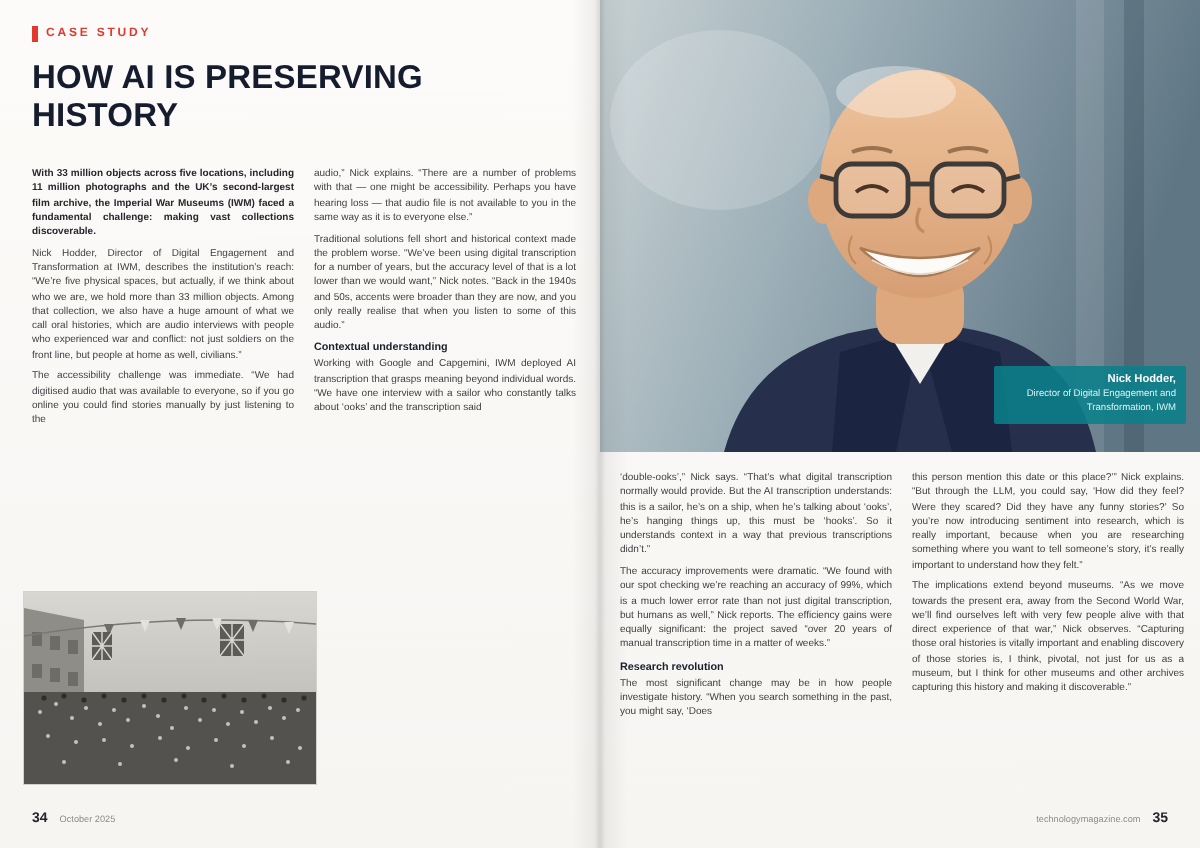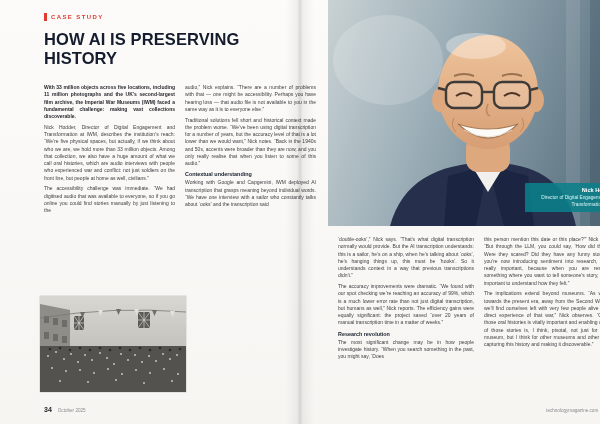--- a/index.html
+++ b/index.html
@@ -3,21 +3,21 @@
 <meta charset="utf-8">
 <style>
   html,body{margin:0;padding:0;background:#e9e7e3;}
   .spread{
     position:relative;width:600px;height:424px;margin:0 auto;
     background:linear-gradient(180deg,#fcfbf9 0%,#f7f5f2 100%);
     overflow:hidden;font-family:"Liberation Sans",sans-serif;
   }
   .fold{position:absolute;left:286px;top:0;width:28px;height:424px;z-index:6;pointer-events:none;
     background:linear-gradient(to right,rgba(0,0,0,0) 0%,rgba(0,0,0,0.05) 40%,rgba(0,0,0,0.14) 50%,rgba(0,0,0,0.05) 60%,rgba(0,0,0,0) 100%);}
-  .page{position:absolute;top:0;height:424px;width:300px;margin-left:28px;}
+  .page{position:absolute;top:0;height:424px;width:300px;}
   .page-left{left:0;}
   .page-right{left:300px;}
 
   
   .tag{position:absolute;left:16px;top:13px;display:flex;align-items:center;gap:4px;}
   .tag-bar{width:3px;height:8px;background:#e0392e;}
   .tag-label{font-size:6px;font-weight:bold;color:#e0392e;letter-spacing:1.4px;}
   .title{position:absolute;left:16px;top:30px;width:272px;font-size:16.5px;font-weight:bold;
     color:#141c2e;line-height:1.18;letter-spacing:0.1px;}
 

